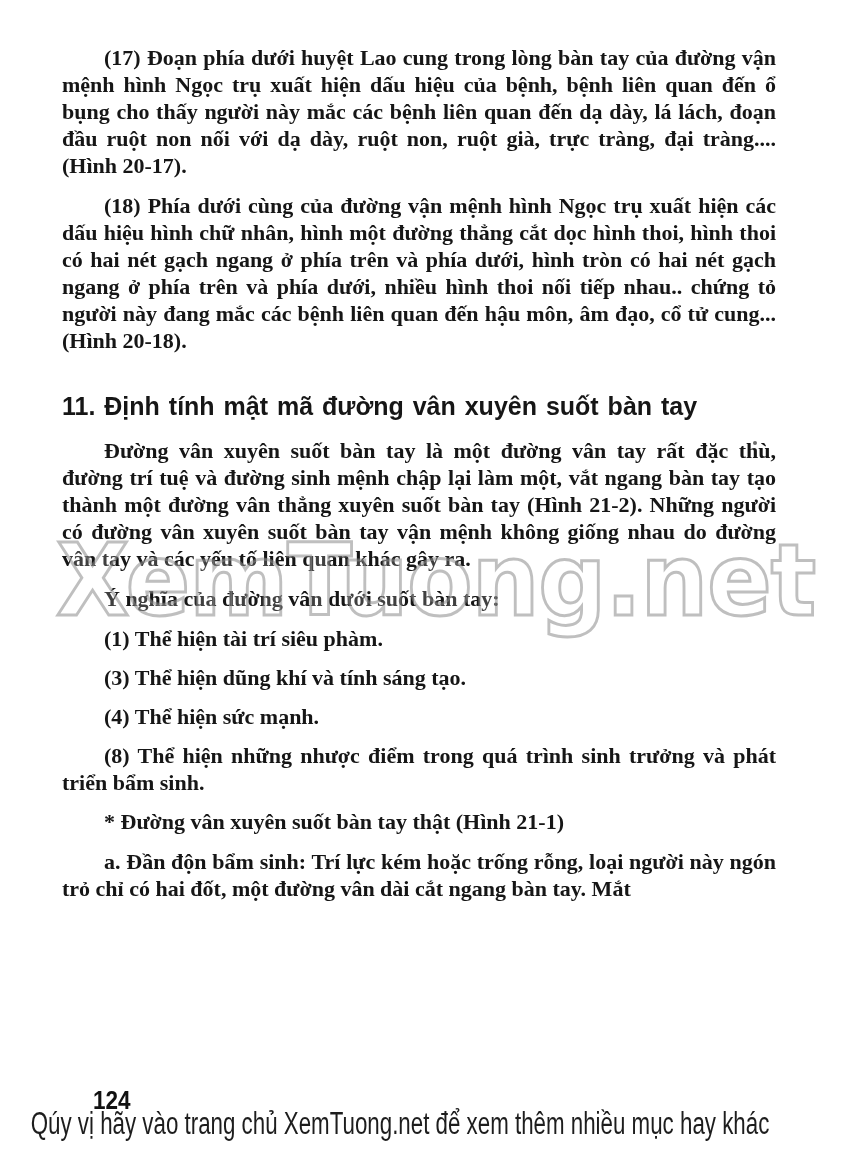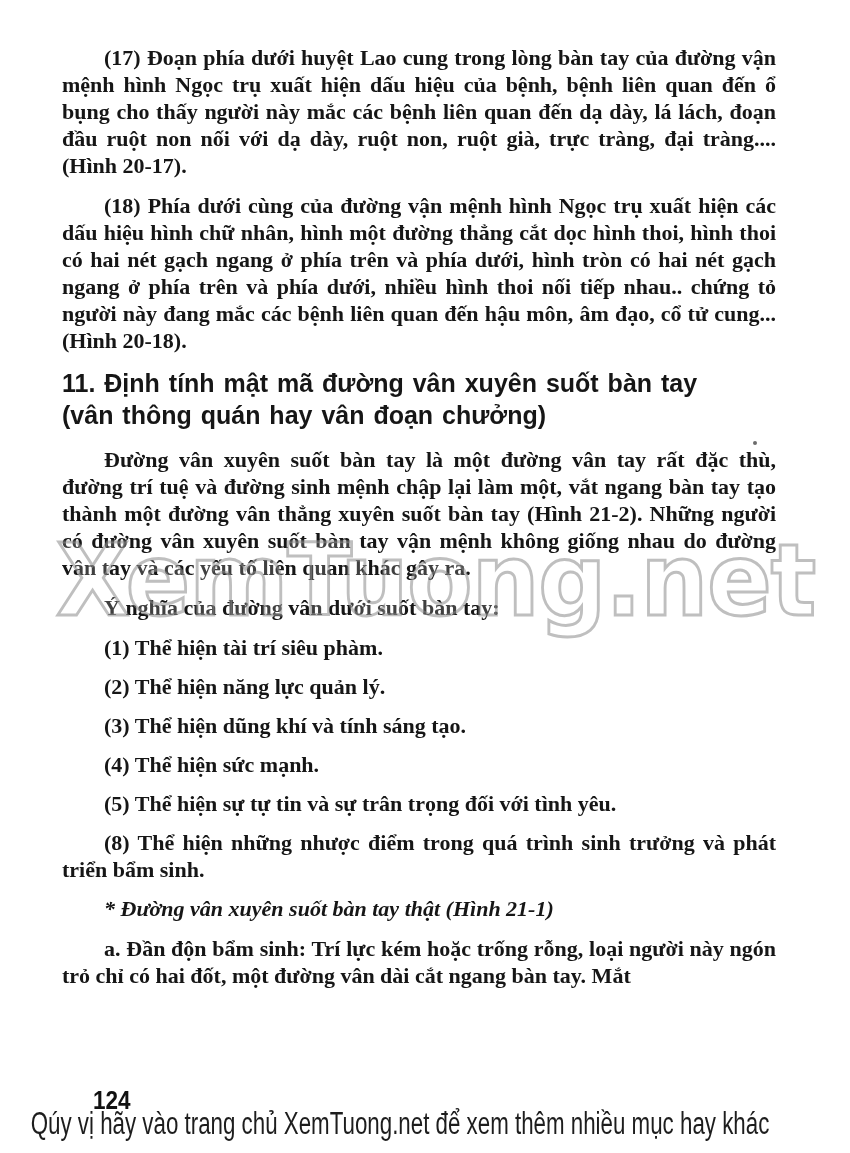--- a/index.html
+++ b/index.html
@@ -21,27 +21,27 @@
     font-weight: 700;
     text-align: justify;
     z-index: 1;
   }
   .content p { margin: 0 0 13px 0; text-indent: 42px; }
   .section-heading {
     font-family: "Liberation Sans", sans-serif;
     font-weight: 700;
     font-size: 25px;
     line-height: 32px;
-    margin: 13px 0 15px 0;
+    margin: 36px 0 15px 0;
     word-spacing: 2px;
     text-indent: 0;
   }
   .section-heading .hline { display: block; }
   .list p { margin: 0 0 12px 0; }
-  .italic-line { font-style: italic; }
+  .italic-line { }
   .watermark {
     position: absolute;
     left: 56px; top: 516px;
     z-index: 3;
     font-family: "DejaVu Sans", sans-serif;
     font-weight: 700;
     font-size: 100px;
     line-height: 1.3;
     letter-spacing: -1px;
     white-space: nowrap;
@@ -89,33 +89,30 @@
 <div class="page">
 
   <div class="content">
 
     <p>(17) Đoạn phía dưới huyệt Lao cung trong lòng bàn tay của đường vận mệnh hình Ngọc trụ xuất hiện dấu hiệu của bệnh, bệnh liên quan đến ổ bụng cho thấy người này mắc các bệnh liên quan đến dạ dày, lá lách, đoạn đầu ruột non nối với dạ dày, ruột non, ruột già, trực tràng, đại tràng.... (Hình 20-17).</p>
 
     <p>(18) Phía dưới cùng của đường vận mệnh hình Ngọc trụ xuất hiện các dấu hiệu hình chữ nhân, hình một đường thẳng cắt dọc hình thoi, hình thoi có hai nét gạch ngang ở phía trên và phía dưới, hình tròn có hai nét gạch ngang ở phía trên và phía dưới, nhiều hình thoi nối tiếp nhau.. chứng tỏ người này đang mắc các bệnh liên quan đến hậu môn, âm đạo, cổ tử cung... (Hình 20-18).</p>
 
     <div class="section-heading">
       <span class="hline">11. Định tính mật mã đường vân xuyên suốt bàn tay</span>
-      <span class="hline">(vân thông quán hay vân đoạn chưởng)</span>
     </div>
 
     <p>Đường vân xuyên suốt bàn tay là một đường vân tay rất đặc thù, đường trí tuệ và đường sinh mệnh chập lại làm một, vắt ngang bàn tay tạo thành một đường vân thẳng xuyên suốt bàn tay (Hình 21-2). Những người có đường vân xuyên suốt bàn tay vận mệnh không giống nhau do đường vân tay và các yếu tố liên quan khác gây ra.</p>
 
     <p>Ý nghĩa của đường vân dưới suốt bàn tay:</p>
 
     <div class="list">
       <p>(1) Thể hiện tài trí siêu phàm.</p>
-      <p>(2) Thể hiện năng lực quản lý.</p>
       <p>(3) Thể hiện dũng khí và tính sáng tạo.</p>
       <p>(4) Thể hiện sức mạnh.</p>
-      <p>(5) Thể hiện sự tự tin và sự trân trọng đối với tình yêu.</p>
       <p>(8) Thể hiện những nhược điểm trong quá trình sinh trưởng và phát triển bẩm sinh.</p>
     </div>
 
 
     <p class="italic-line">* Đường vân xuyên suốt bàn tay thật (Hình 21-1)</p>
 
     <p>a. Đần độn bẩm sinh: Trí lực kém hoặc trống rỗng, loại người này ngón trỏ chỉ có hai đốt, một đường vân dài cắt ngang bàn tay. Mắt</p>
 
   </div>
 

